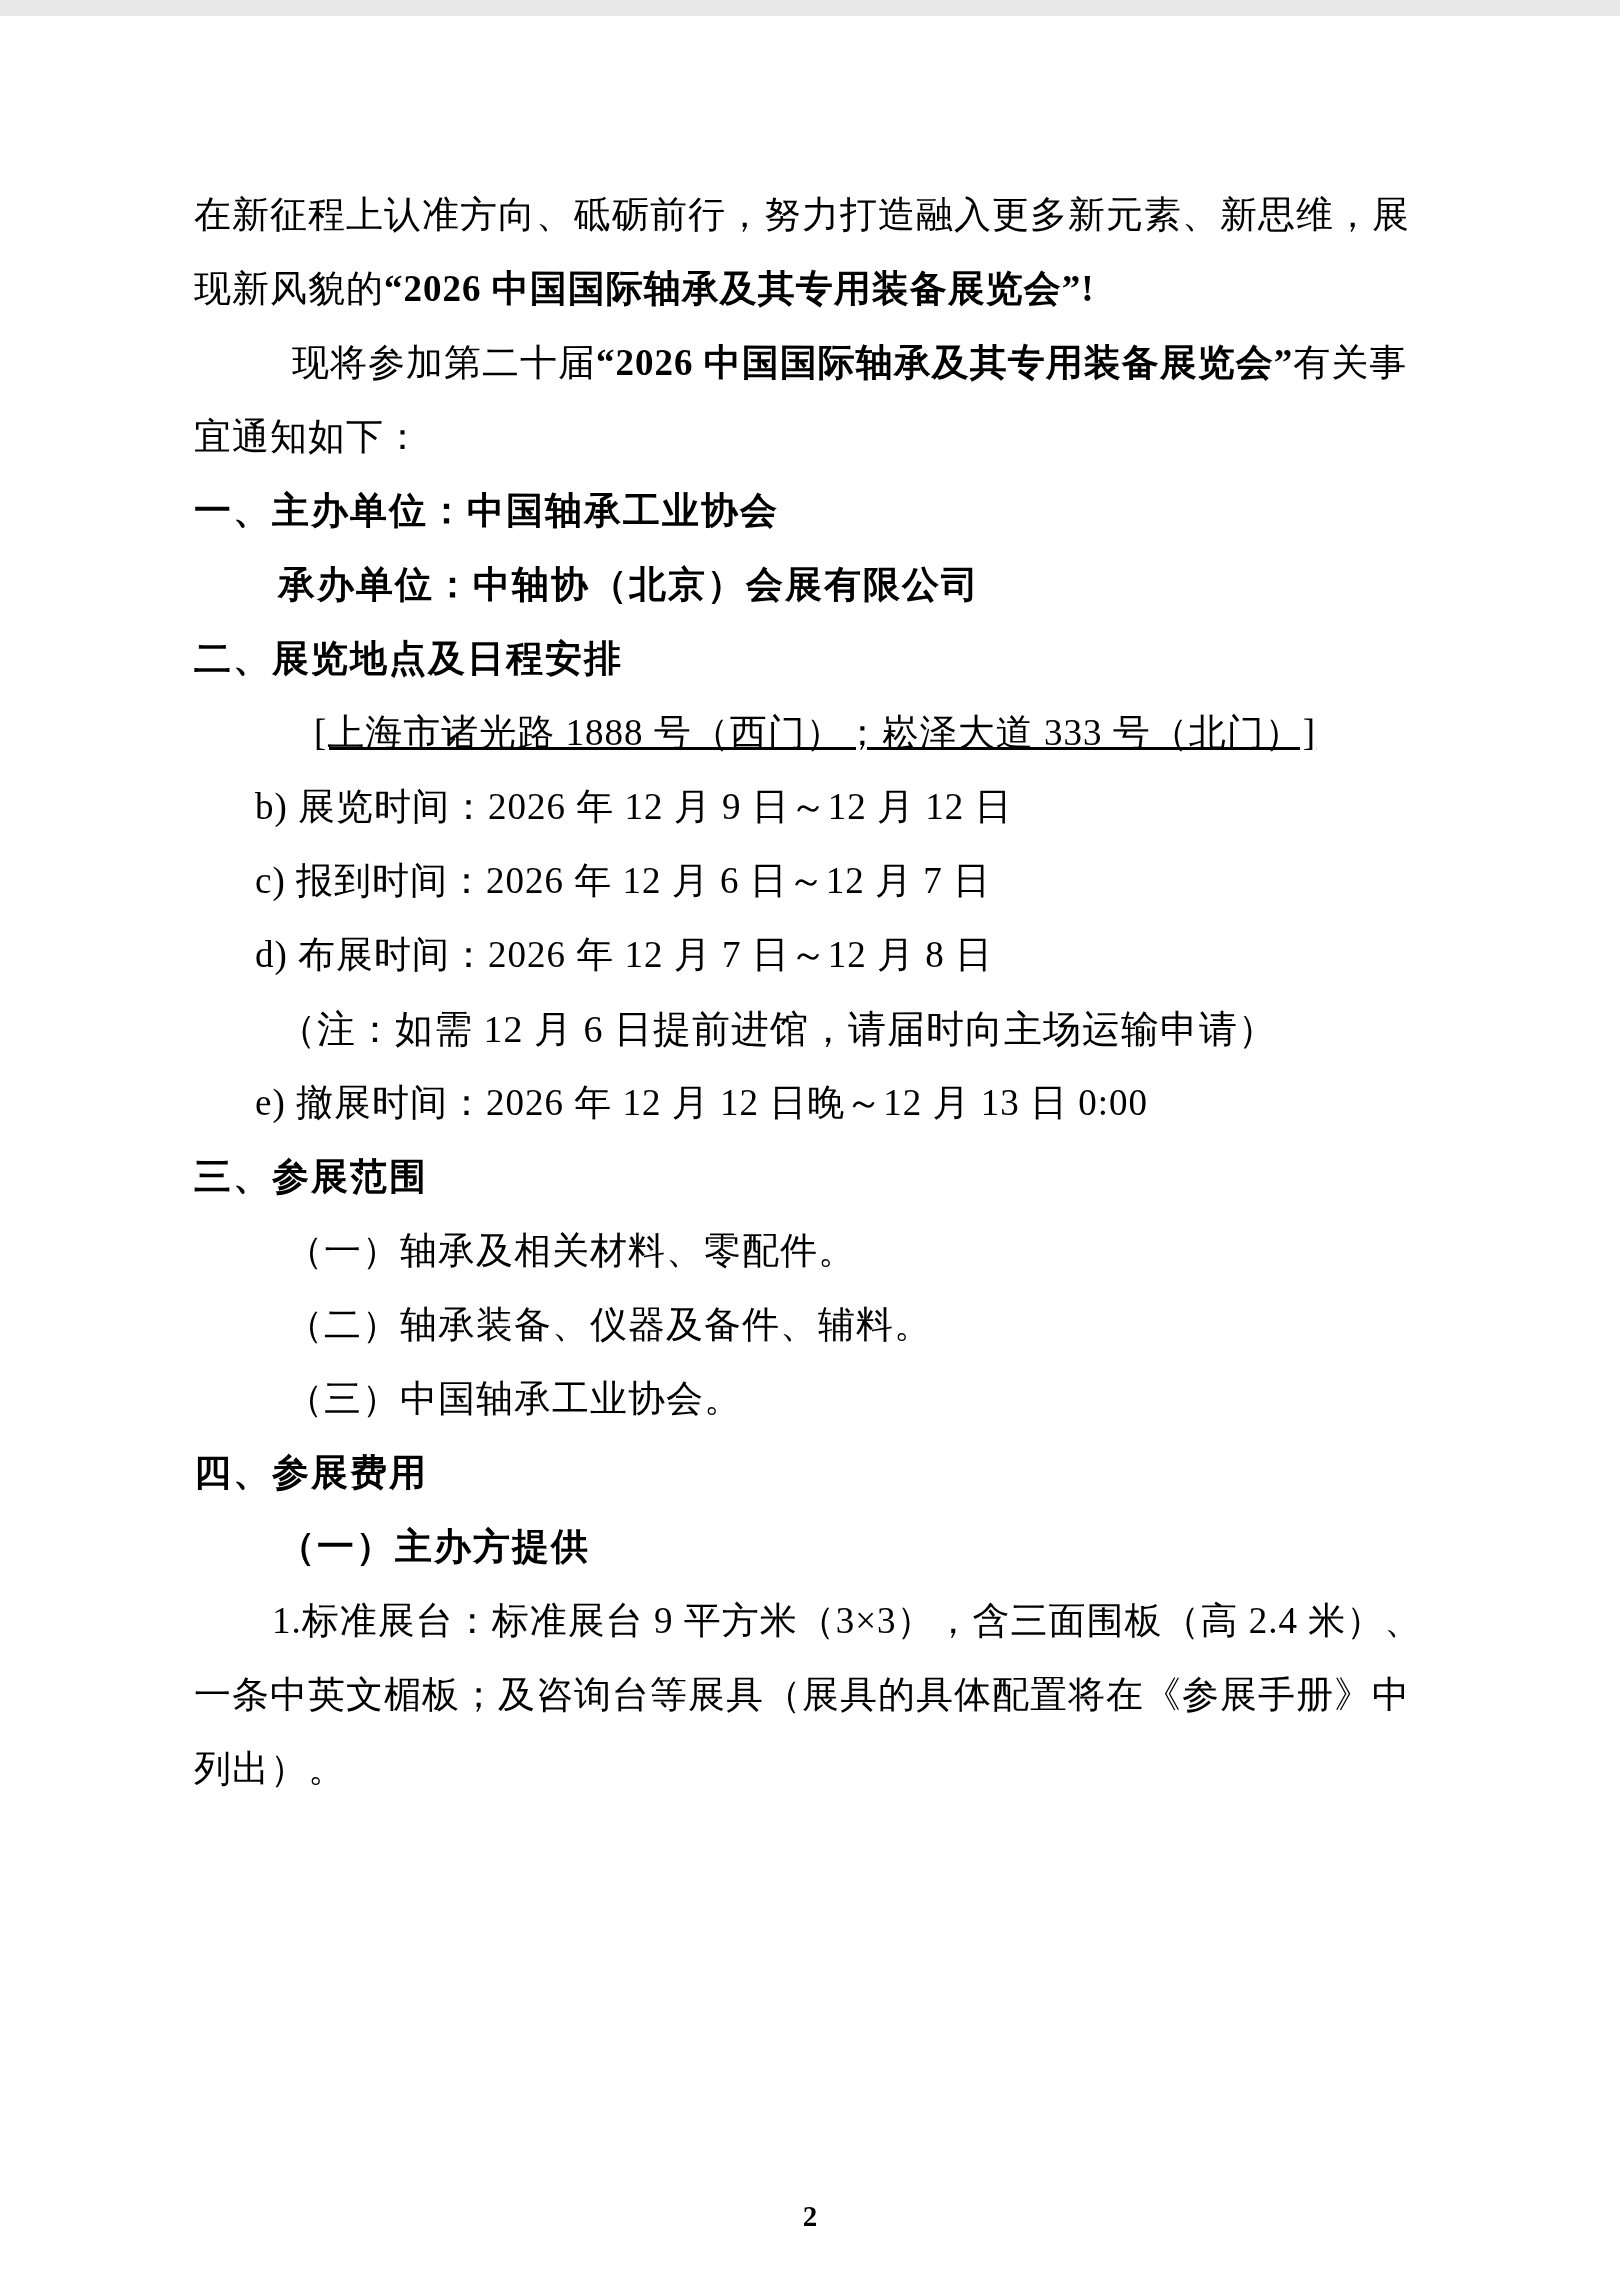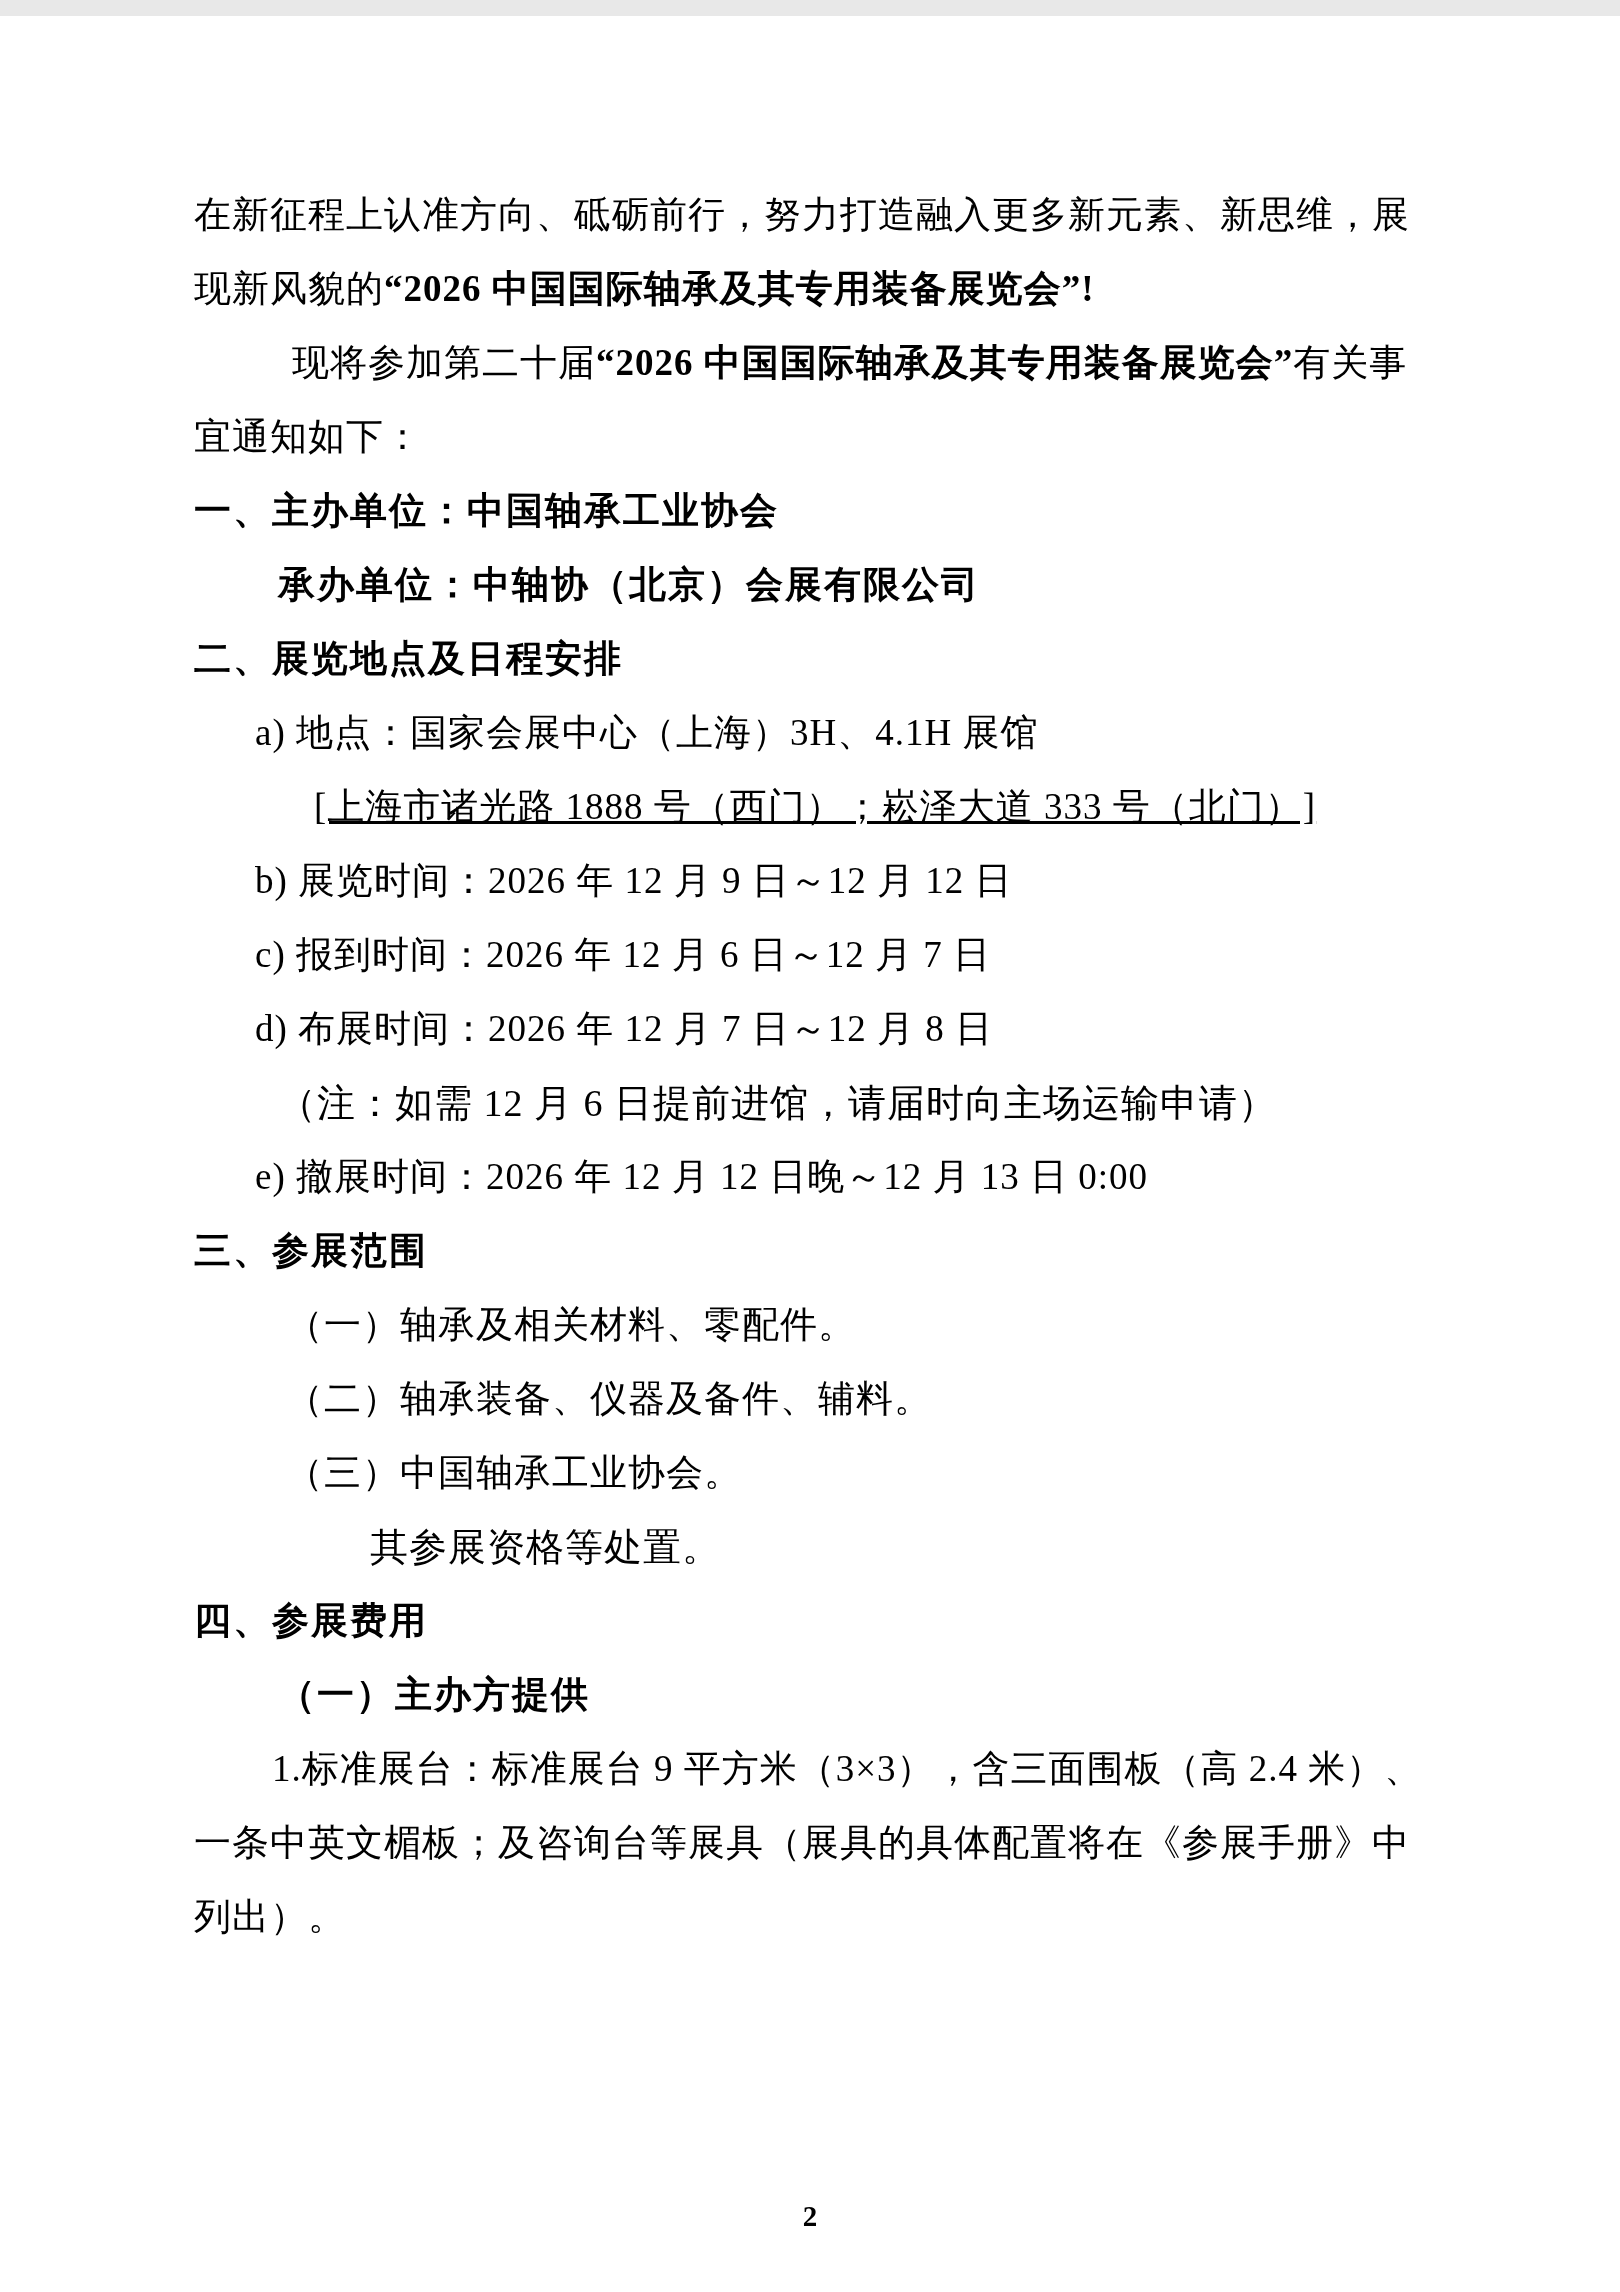--- a/index.html
+++ b/index.html
@@ -72,21 +72,20 @@
     </div>
 
     <div class="row">宜通知如下：</div>
 
     <div class="row hei">一、主办单位：中国轴承工业协会</div>
 
     <div class="row hei i86">承办单位：中轴协（北京）会展有限公司</div>
 
     <div class="row hei">二、展览地点及日程安排</div>
 
-    <div class="row i62">a) 地点：国家会展中心（上海）3H、4.1H 展馆</div>
 
     <div class="row i122">[上海市诸光路 1888 号（西门）；崧泽大道 333 号（北门）]</div>
 
     <div class="row i62">b) 展览时间：2026 年 12 月 9 日～12 月 12 日</div>
 
     <div class="row i62">c) 报到时间：2026 年 12 月 6 日～12 月 7 日</div>
 
     <div class="row i62">d) 布展时间：2026 年 12 月 7 日～12 月 8 日</div>
 
     <div class="row small i86">（注：如需 12 月 6 日提前进馆，请届时向主场运输申请）</div>
@@ -96,21 +95,20 @@
     <div class="row hei">三、参展范围</div>
 
     <div class="row i94">（一）轴承及相关材料、零配件。</div>
 
     <div class="row i94">（二）轴承装备、仪器及备件、辅料。</div>
 
     <div class="row i94">（三）中国轴承工业协会。</div>
 
 
 
-    <div class="row small i180">其参展资格等处置。</div>
 
     <div class="row hei">四、参展费用</div>
 
     <div class="row hei i86">（一）主办方提供</div>
 
     <div class="row i80">1.标准展台：标准展台 9 平方米（3×3），含三面围板（高 2.4 米）、</div>
 
     <div class="row">一条中英文楣板；及咨询台等展具（展具的具体配置将在《参展手册》中</div>
 
     <div class="row">列出）。</div>

